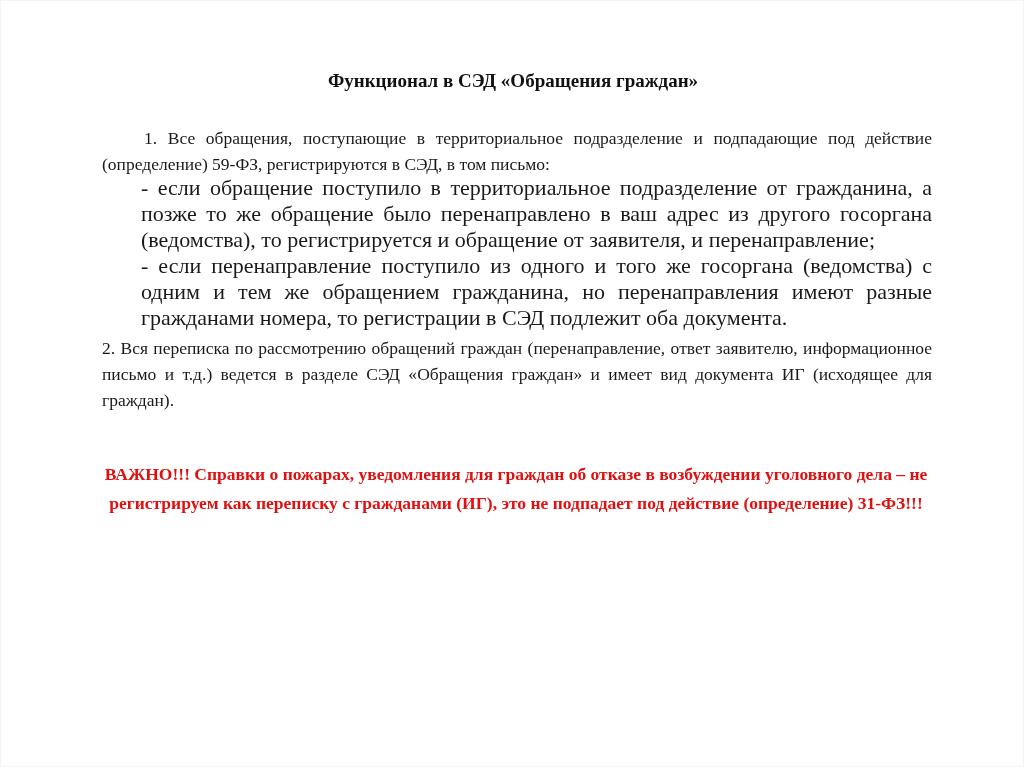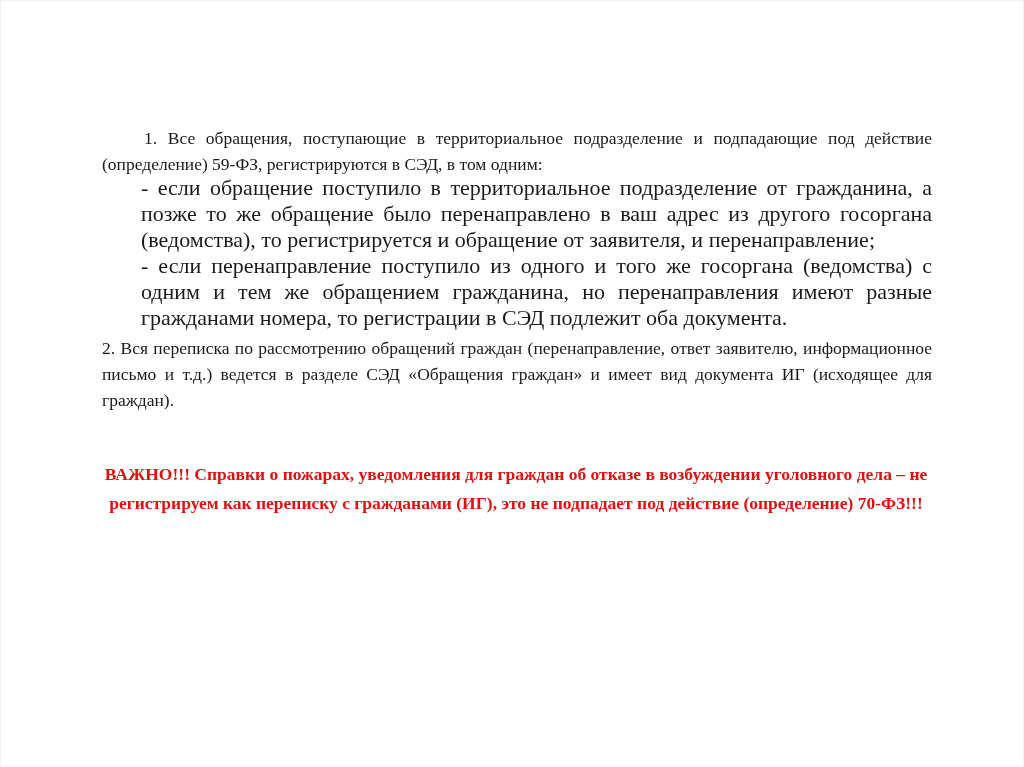--- a/index.html
+++ b/index.html
@@ -67,24 +67,25 @@
       font-weight: bold;
       font-size: 17.5px;
       line-height: 29px;
     }
   </style>
 </head>
 <body>
 
 <div class="slide">
 
+  <div class="title">Функционал в СЭД «Обращения граждан»</div>
 
-  <div class="para p1"><span>1. </span><span class="b">Все обращения, поступающие в территориальное подразделение и подпадающие под действие (определение) 59-ФЗ, регистрируются</span><span> в СЭД, в том одним:</span></div>
+  <div class="para p1"><span>1. </span><span class="b">Все обращения, поступающие в территориальное подразделение и подпадающие под действие (определение) 59-ФЗ, регистрируются</span><span> в СЭД, в том письмо:</span></div>
 
   <div class="sub s1">- если обращение поступило в территориальное подразделение от гражданина, а позже то же обращение было перенаправлено в ваш адрес из другого госоргана (ведомства), то регистрируется и обращение от заявителя, и перенаправление;</div>
 
   <div class="sub s2">- если перенаправление поступило из одного и того же госоргана (ведомства) с одним и тем же обращением гражданина, но перенаправления имеют разные гражданами номера, то регистрации в СЭД подлежит оба документа.</div>
 
   <div class="para p2"><span>2. Вся переписка по рассмотрению обращений граждан (перенаправление, ответ заявителю, информационное письмо и т.д.) ведется в разделе СЭД «</span><span class="b">Обращения граждан» и имеет вид документа ИГ (исходящее для граждан).</span></div>
 
-  <div class="important" style="color: rgb(224, 16, 16);">ВАЖНО!!! Справки о пожарах, уведомления для граждан об отказе в возбуждении уголовного дела – не регистрируем как переписку с гражданами (ИГ), это не подпадает под действие (определение) 70-ФЗ!!!</div>
+  <div class="important" style="color: rgb(224, 16, 16);">ВАЖНО!!! Справки о пожарах, уведомления для граждан об отказе в возбуждении уголовного дела – не регистрируем как переписку с гражданами (ИГ), это не подпадает под действие (определение) 31-ФЗ!!!</div>
 
 </div>
 
 </body></html>

